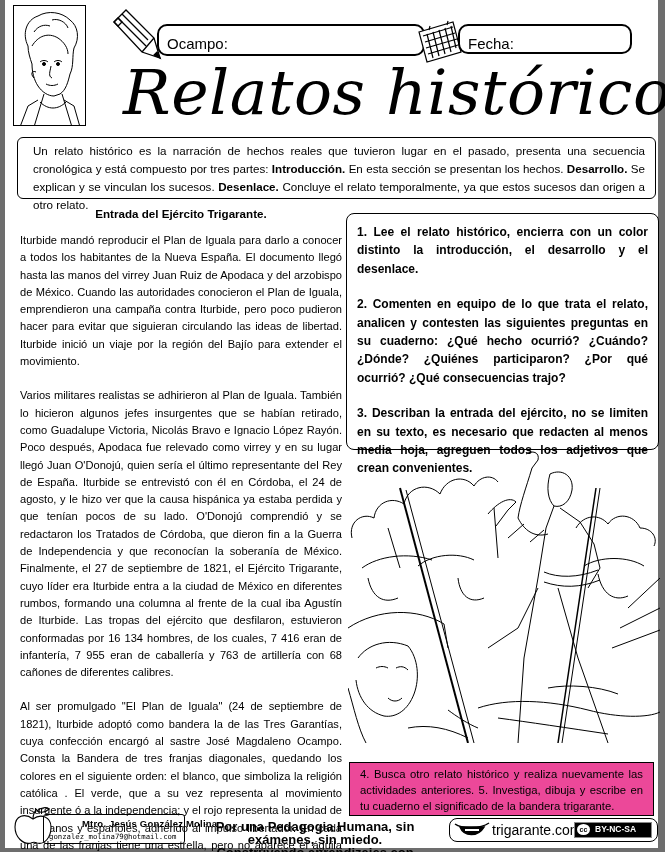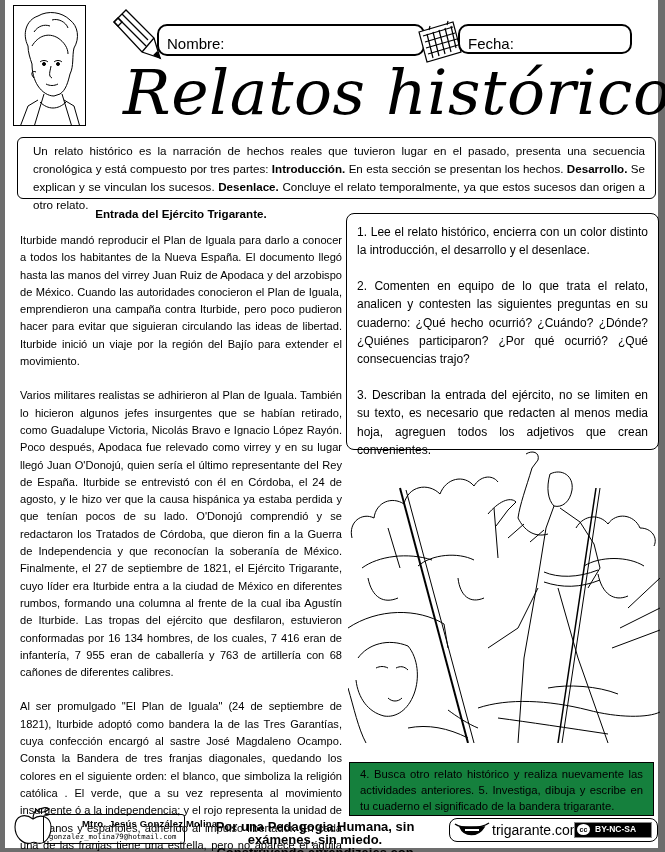--- a/index.html
+++ b/index.html
@@ -55,28 +55,29 @@
     font-size: 11.1px; line-height: 17.3px; text-align: justify;
   }
   .story p { margin-bottom: 17px; }
 
   .questions {
     left: 341px; top: 213px; width: 313px; height: 237px;
     border: 1.5px solid #000; border-radius: 8px; background: #fff;
     padding: 9px 10px 0 10px;
     font-size: 12px; line-height: 18.4px; text-align: justify;
     z-index: 2;
+    font-weight: bold;
   }
   .questions p { margin-bottom: 17px; }
 
   .illustration { left: 343px; top: 448px; width: 312px; height: 295px; z-index: 1; }
 
   .task-box {
     left: 344px; top: 762px; width: 305px; height: 54px;
-    border: 1.5px solid #000; background: #15803d;
+    border: 1.5px solid #000; background: #ec4899;
     padding: 3px 10px 0 10px;
     font-size: 11.3px; line-height: 16px; text-align: justify;
     z-index: 2;
   }
 
   .author-box {
     left: 38px; top: 814px; width: 142px; height: 30px;
     border: 1.5px solid #000; border-radius: 3px;
   }
   .author-name { position: absolute; left: 6px; top: 3px; font-size: 9.5px; font-weight: bold; white-space: nowrap; letter-spacing: 0.2px; padding-left: 32px; }
@@ -130,21 +131,21 @@
   <div class="abs pencil">
     <svg width="56" height="56" viewBox="0 0 56 56" fill="none" stroke="#000" stroke-width="1.3">
       <path d="M6 16 L18 4 L46 32 L52 52 L34 46 Z" fill="#fff"></path>
       <path d="M6 16 L10 12 L14 16 L10 20 Z"></path>
       <path d="M14 8 L40 34 M10 12 L38 40 M34 46 L46 32"></path>
       <path d="M46 49 L52 52 L49 46 Z" fill="#000"></path>
     </svg>
   </div>
 
   <div class="abs name-field">
-    <span>Nombre:</span>
+    <span>Ocampo:</span>
   </div>
 
   <div class="abs calendar">
     <svg width="50" height="46" viewBox="0 0 50 46" fill="none" stroke="#000" stroke-width="1.2">
       <path d="M4 14 L38 4 L46 34 L12 44 Z" fill="#fff"></path>
       <path d="M8 18 L38 9 M10 24 L40 15 M11 30 L42 21 M13 36 L43 27"></path>
       <path d="M12 16 L18 40 M18 14 L24 38 M24 12 L30 36 M30 10 L36 34 M36 8 L41 30"></path>
       <path d="M14 12 L15 8 M32 7 L33 3"></path>
     </svg>
   </div>

